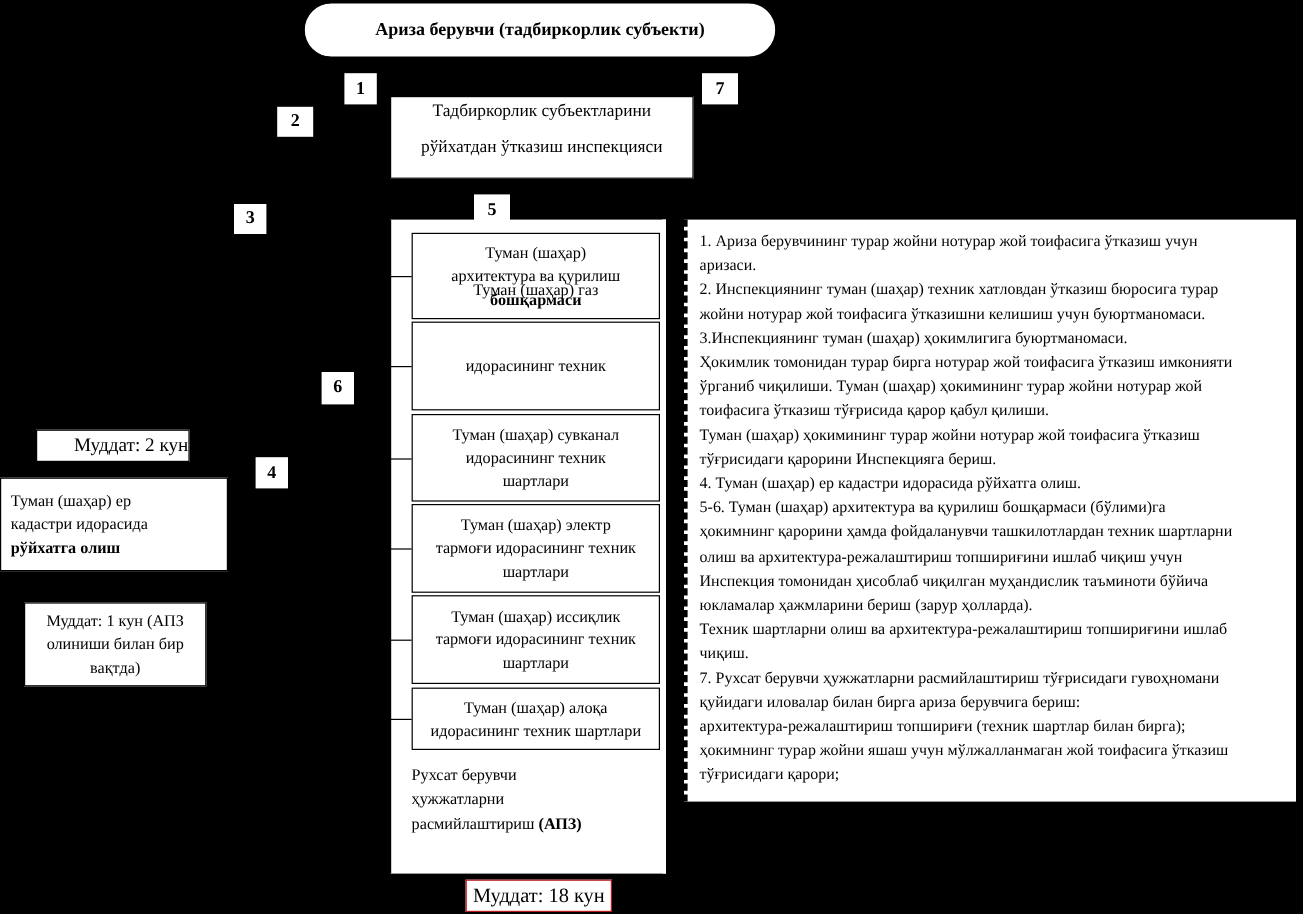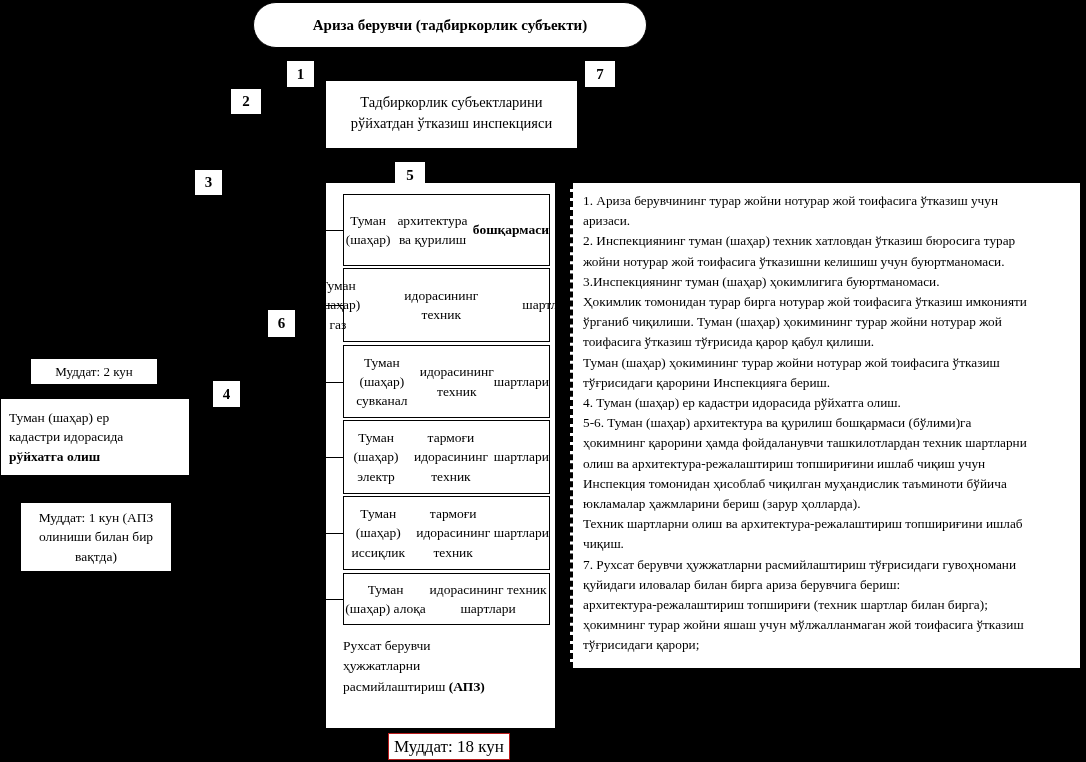--- a/index.html
+++ b/index.html
@@ -45,21 +45,21 @@
   }
 
   
   #inspection-box {
     left: 325px; top: 80px;
     width: 253px; height: 69px;
     border: 1px solid #000000;
     font-size: 14.5px;
     line-height: 1.45;
     padding: 2px 6px 14px 6px;
-    justify-content: flex-end;
+    justify-content: space-between;
   }
   #inspection-box .ln { display: block; }
 
   
   .marker {
     position: absolute;
     background: #ffffff;
     color: #000000;
     display: flex;
     align-items: center;
@@ -101,21 +101,21 @@
   }
 
   .svc-box {
     position: absolute;
     left: 343px;
     width: 207px;
     border: 1px solid #000000;
     background: #ffffff;
     box-sizing: border-box;
     display: flex;
-    flex-direction: row;
+    flex-direction: column;
     align-items: center;
     justify-content: center;
     text-align: center;
     font-size: 13.5px;
     line-height: 1.42;
   }
   .svc-box b { font-weight: bold; }
 
   #permit-caption {
     position: absolute;
@@ -127,21 +127,22 @@
     color: #000000;
     background: transparent;
   }
   #permit-caption b { font-weight: bold; }
 
   
   #term-2days {
     left: 30px; top: 218px;
     width: 128px; height: 27px;
     border: 1px solid #000000;
-    font-size: 13px;
+    font-size: 16px;
+    align-items: flex-end;
   }
   #cadastre-box {
     left: 0px; top: 398px;
     width: 190px; height: 78px;
     border: 1px solid #000000;
     font-size: 13.5px;
     line-height: 1.45;
     align-items: flex-start;
     text-align: left;
     padding: 4px 8px;

